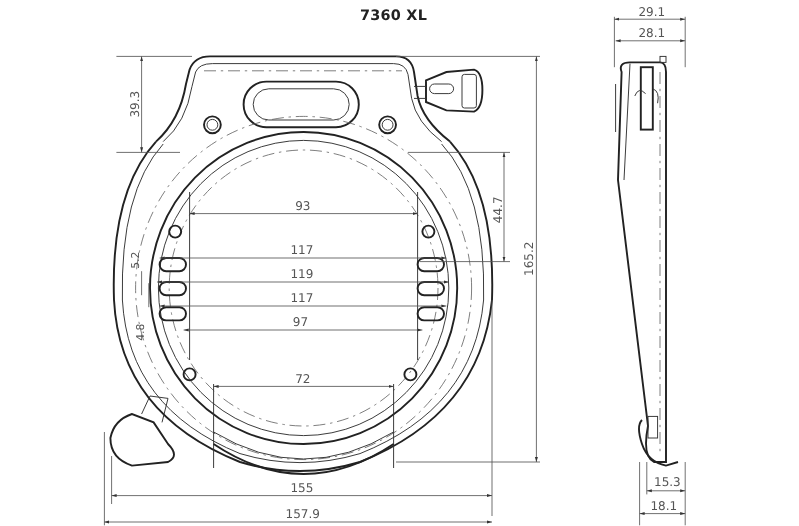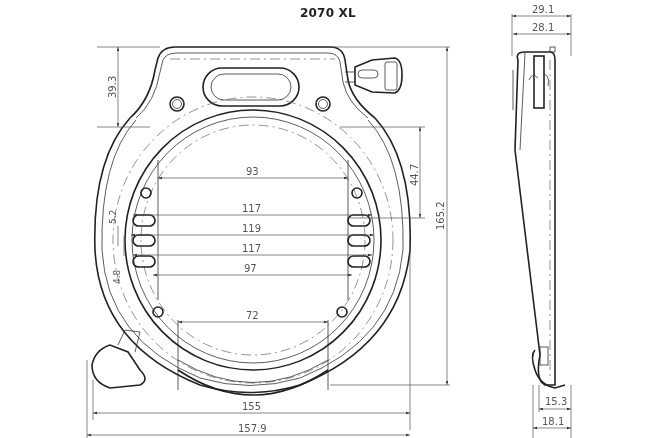--- a/index.html
+++ b/index.html
@@ -8,21 +8,21 @@
     svg { position: absolute; left: 0; top: 0; }
     .dimtext { font-family: "DejaVu Sans", sans-serif; font-size: 10px; fill: #555; }
     .outline { fill: none; stroke: #222; stroke-width: 1.6; }
     .thin { fill: none; stroke: #333; stroke-width: 0.8; }
     .dim { fill: none; stroke: #555; stroke-width: 0.7; }
     .dash { fill: none; stroke: #666; stroke-width: 0.7; stroke-dasharray: 10 4 2 4; }
   </style>
 </head>
 <body>
 
-<div class="title">2070 XL</div>
+<div class="title">7360 XL</div>
 
 <svg width="666" height="438" viewBox="0 0 666 438">
   <defs>
     <marker id="arr" viewBox="0 0 10 10" refX="10" refY="5" markerWidth="6" markerHeight="6" orient="auto-start-reverse">
       <path d="M0,2 L10,5 L0,8 z" fill="#333"></path>
     </marker>
   </defs>
 
   <g>
 

